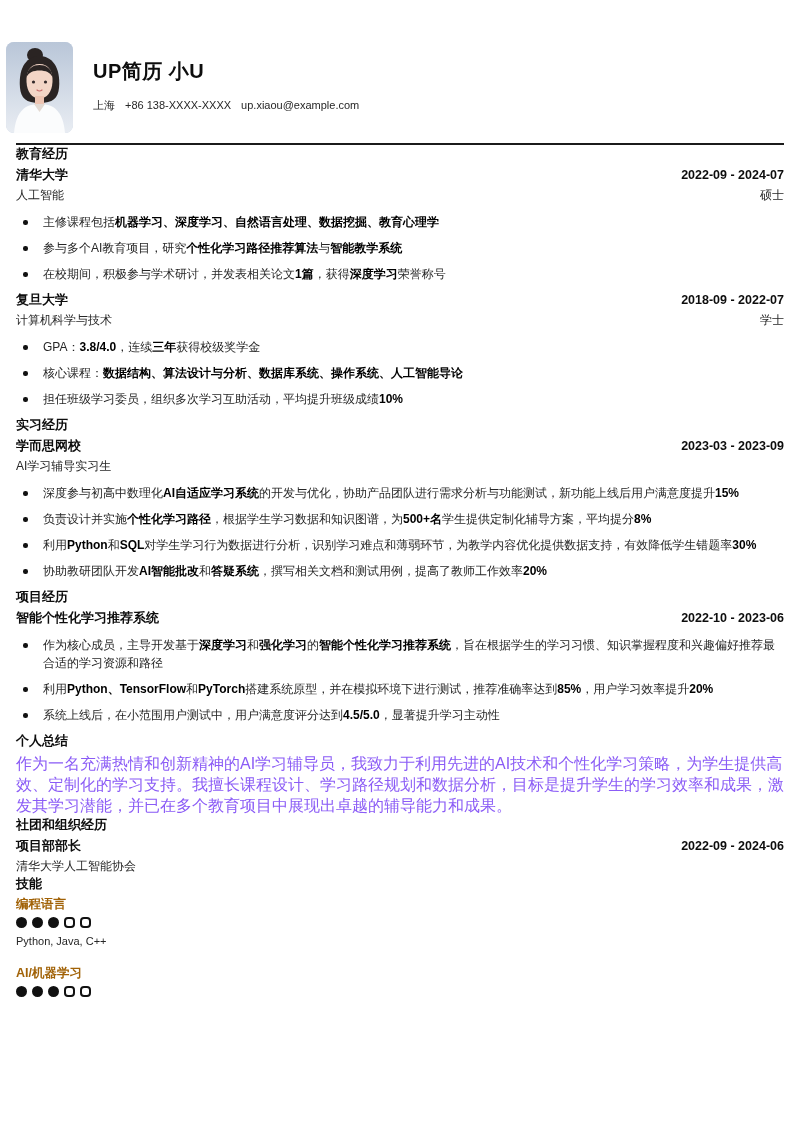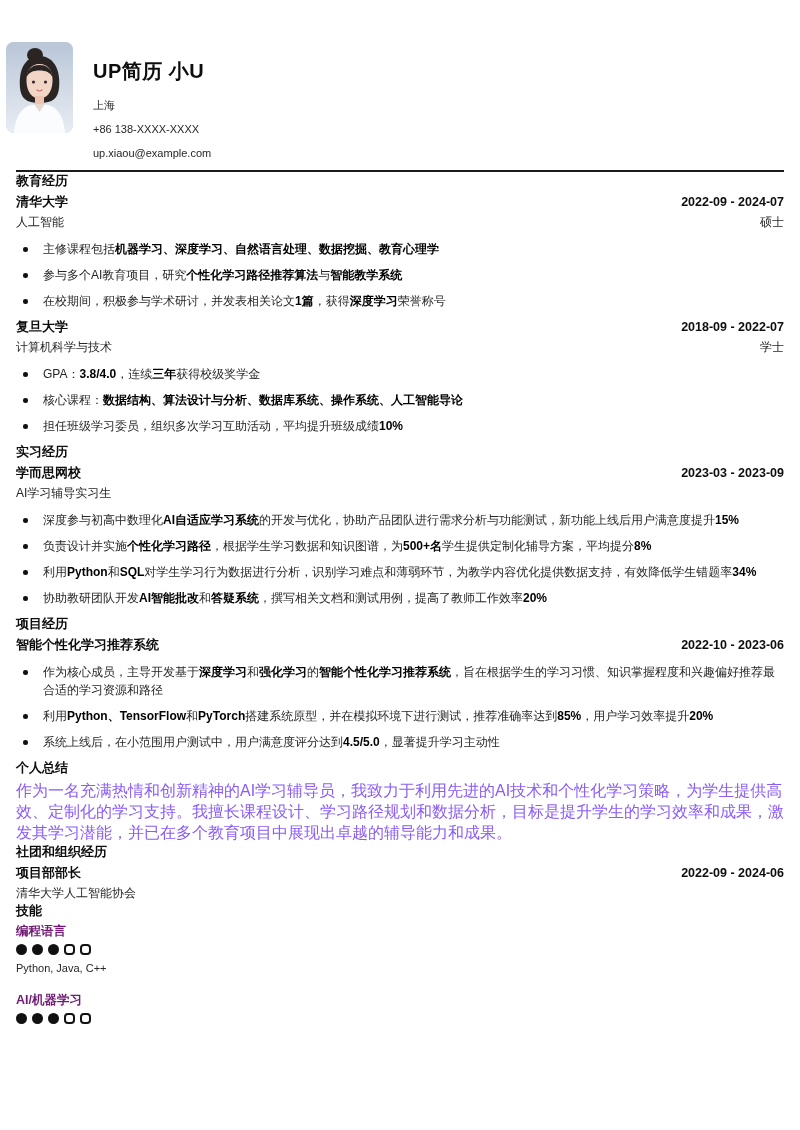--- a/index.html
+++ b/index.html
@@ -4,42 +4,42 @@
 <style>
   html,body{margin:0;padding:0;background:#ffffff;}
   .page{position:relative;width:800px;height:1130px;overflow:hidden;background:#fff;
         font-family:"Liberation Sans","DejaVu Sans",sans-serif;color:#262626;box-sizing:border-box;}
   
   .header{display:flex;align-items:flex-start;padding:42px 6px 0;}
   .photo{width:67px;height:91px;border-radius:8px;overflow:hidden;flex:none;background:#ccd6e4;}
   .photo svg{display:block;width:100%;height:100%;}
   .header-info{margin-left:20px;padding-top:16px;}
   .name{margin:0 0 14px;font-size:20px;line-height:26px;font-weight:700;color:#0d0d0d;letter-spacing:.5px;}
-  .contact{display:flex;gap:10px;font-size:11px;line-height:14px;color:#262626;flex-direction:column;}
+  .contact{display:flex;gap:10px;font-size:11px;line-height:14px;color:#262626;}
   .divider{border:none;border-top:2px solid #1b1b1b;margin:10px 16px 0;}
   
   .content{padding:0 16px;}
   h2.sec{margin:0 0 3px;font-size:13px;line-height:18px;font-weight:700;color:#0d0d0d;}
   .mt4{margin-top:4px;} .mt12{margin-top:12px;} .mt5{margin-top:5px;}
   .mt2{margin-top:2px;} .mt8{margin-top:8px;} .mt6{margin-top:6px;}
   .row{display:flex;justify-content:space-between;align-items:baseline;line-height:18px;}
   .ename{font-size:13px;font-weight:700;color:#0d0d0d;}
   .edate{font-size:12.5px;font-weight:700;color:#0d0d0d;white-space:nowrap;}
   .subrow{display:flex;justify-content:space-between;font-size:12px;line-height:18px;margin-top:2px;color:#262626;}
   ul.blist{list-style:none;margin:9px 0 0;padding:0;}
   ul.blist.tight{margin-top:6px;}
   ul.blist li{position:relative;padding-left:27px;font-size:12px;line-height:18px;margin-bottom:8px;color:#262626;}
   ul.blist li::before{content:"";position:absolute;left:7px;top:7px;width:4.5px;height:4.5px;border-radius:50%;background:#111;}
   b{font-weight:700;color:#000;}
   .entry2{margin-top:2px;}
   .para{margin:2px 0 0;font-size:16px;line-height:21px;color:#8b5cf6;}
   
   .skill-item{margin-top:1px;}
   .skill-item + .skill-item{margin-top:16px;}
-  .skill-name{font-size:12.5px;font-weight:700;line-height:16px;color:#701a75;}
+  .skill-name{font-size:12.5px;font-weight:700;line-height:16px;color:#a16207;}
   .dots{display:flex;gap:5px;margin:5px 0 5px;}
   .dot{width:11px;height:11px;box-sizing:border-box;border:2.2px solid #111;border-radius:4px;background:#fff;}
   .dot.filled{border-radius:50%;background:#111;}
   .skill-detail{font-size:11px;line-height:16px;color:#262626;}
 </style>
 </head>
 <body>
 
 <div class="page">
 
@@ -121,21 +121,21 @@
         <div class="row">
           <span class="ename">学而思网校</span>
           <span class="edate">2023-03 - 2023-09</span>
         </div>
         <div class="subrow">
           <span>AI学习辅导实习生</span>
         </div>
         <ul class="blist">
           <li>深度参与初高中数理化<b>AI自适应学习系统</b>的开发与优化，协助产品团队进行需求分析与功能测试，新功能上线后用户满意度提升<b>15%</b></li>
           <li>负责设计并实施<b>个性化学习路径</b>，根据学生学习数据和知识图谱，为<b>500+名</b>学生提供定制化辅导方案，平均提分<b>8%</b></li>
-          <li>利用<b>Python</b>和<b>SQL</b>对学生学习行为数据进行分析，识别学习难点和薄弱环节，为教学内容优化提供数据支持，有效降低学生错题率<b>34%</b></li>
+          <li>利用<b>Python</b>和<b>SQL</b>对学生学习行为数据进行分析，识别学习难点和薄弱环节，为教学内容优化提供数据支持，有效降低学生错题率<b>30%</b></li>
           <li>协助教研团队开发<b>AI智能批改</b>和<b>答疑系统</b>，撰写相关文档和测试用例，提高了教师工作效率<b>20%</b></li>
         </ul>
       </div>
     </section>
 
     <section>
       <h2 class="sec mt5">项目经历</h2>
       <div>
         <div class="row">
           <span class="ename">智能个性化学习推荐系统</span>

